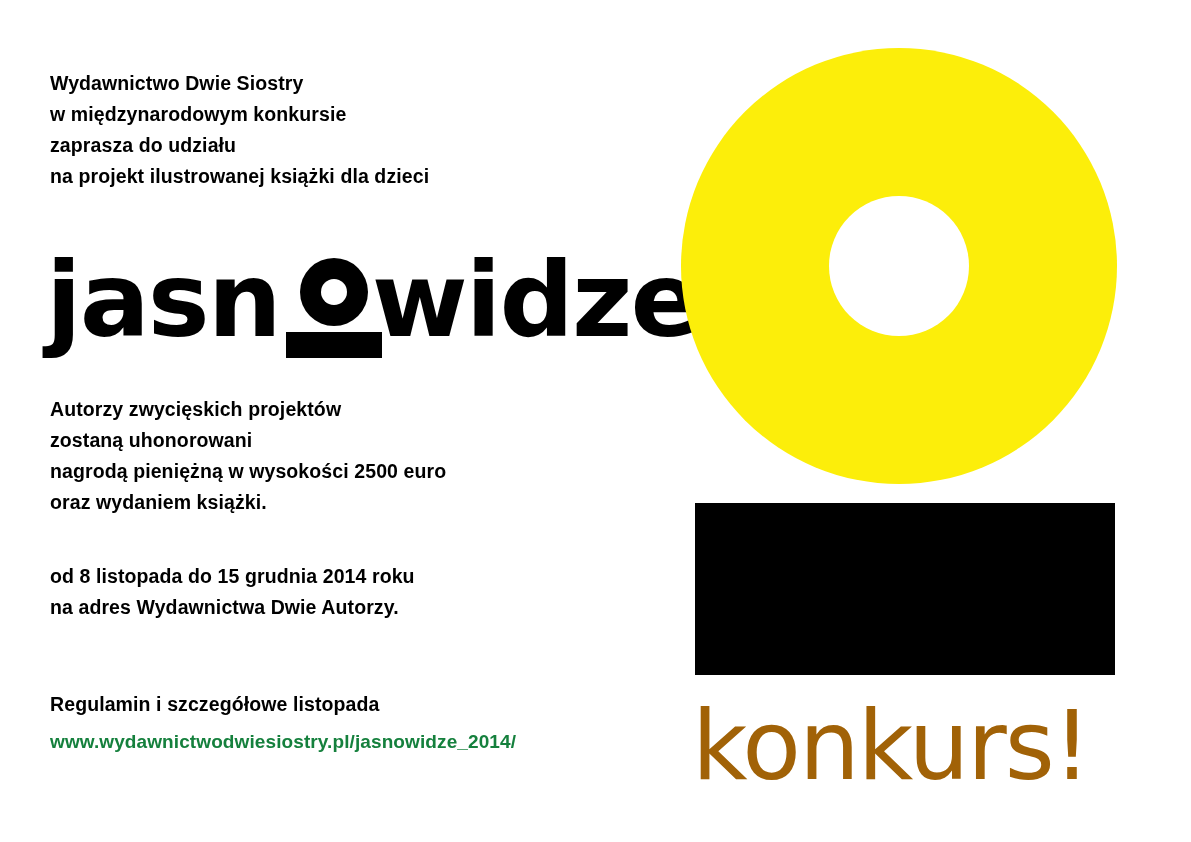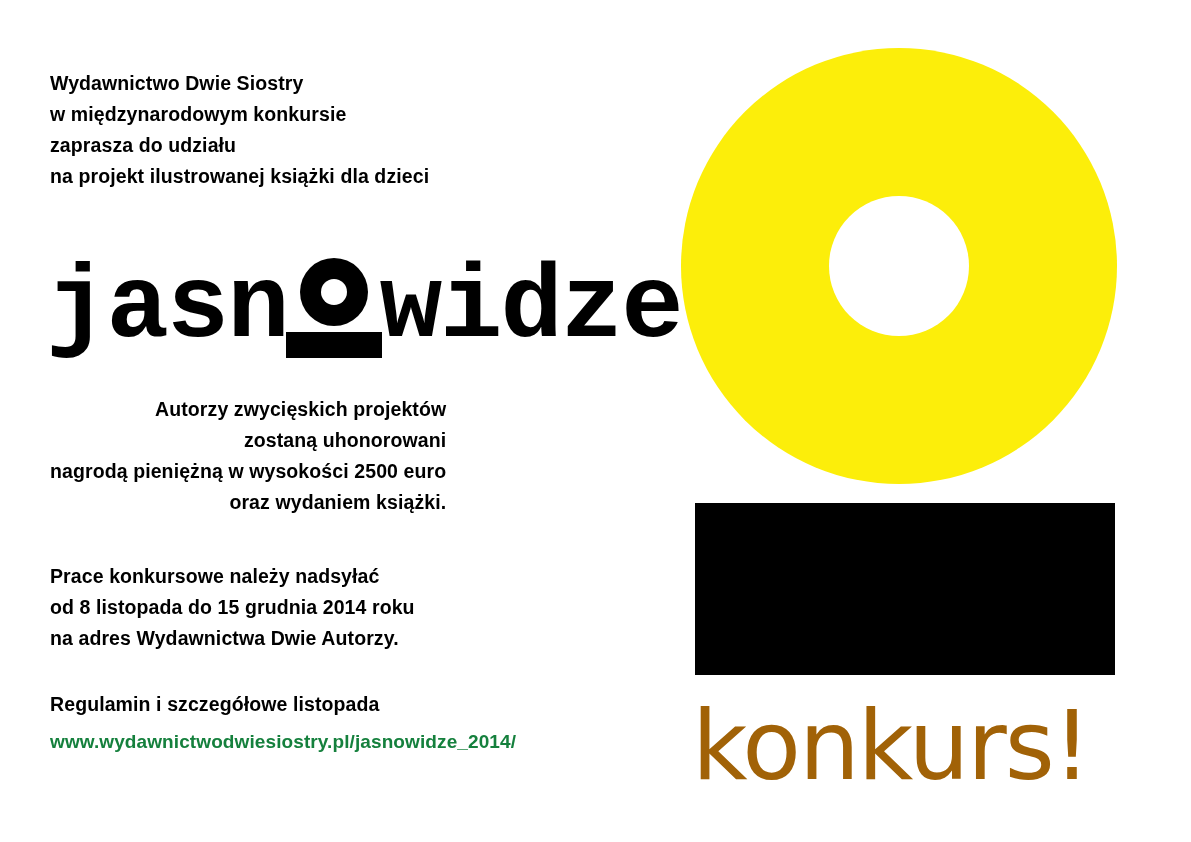--- a/index.html
+++ b/index.html
@@ -57,21 +57,20 @@
     font-family: "DejaVu Sans", sans-serif;
     font-weight: bold;
     font-size: 104px;
     line-height: 104px;
     letter-spacing: -2px;
     color: #000000;
     white-space: nowrap;
   }
   .wm-part {
     display: inline-block;
-    font-family: Liberation Mono, monospace;
   }
   .wm-gap {
     display: inline-block;
     width: 92px;
   }
   
   .wm-o {
     position: absolute;
     left: 240px;
     top: 4px;
@@ -103,21 +102,20 @@
     top: 80px;
     width: 96px;
     height: 26px;
     background: #000000;
   }
 
   .block-prize {
     position: absolute;
     left: 50px;
     top: 378px;
-    text-align: right;
   }
   .block-dates {
     position: absolute;
     left: 50px;
     top: 545px;
   }
   .block-info {
     position: absolute;
     left: 50px;
     top: 673px;
@@ -209,21 +207,20 @@
   </div>
 
   <div class="para block-prize">
     <div>Autorzy zwycięskich projektów</div>
     <div>zostaną uhonorowani</div>
     <div>nagrodą pieniężną w wysokości 2500 euro</div>
     <div>oraz wydaniem książki.</div>
   </div>
 
   <div class="para block-dates">
-    <div>Prace konkursowe należy nadsyłać</div>
     <div>od 8 listopada do 15 grudnia 2014 roku</div>
     <div>na adres Wydawnictwa Dwie Autorzy.</div>
   </div>
 
   <div class="para block-info">
     <div>Regulamin i szczegółowe listopada</div>
     <a class="url" href="#">www.wydawnictwodwiesiostry.pl/jasnowidze_2014/</a>
   </div>
 
   <div class="right-col">

